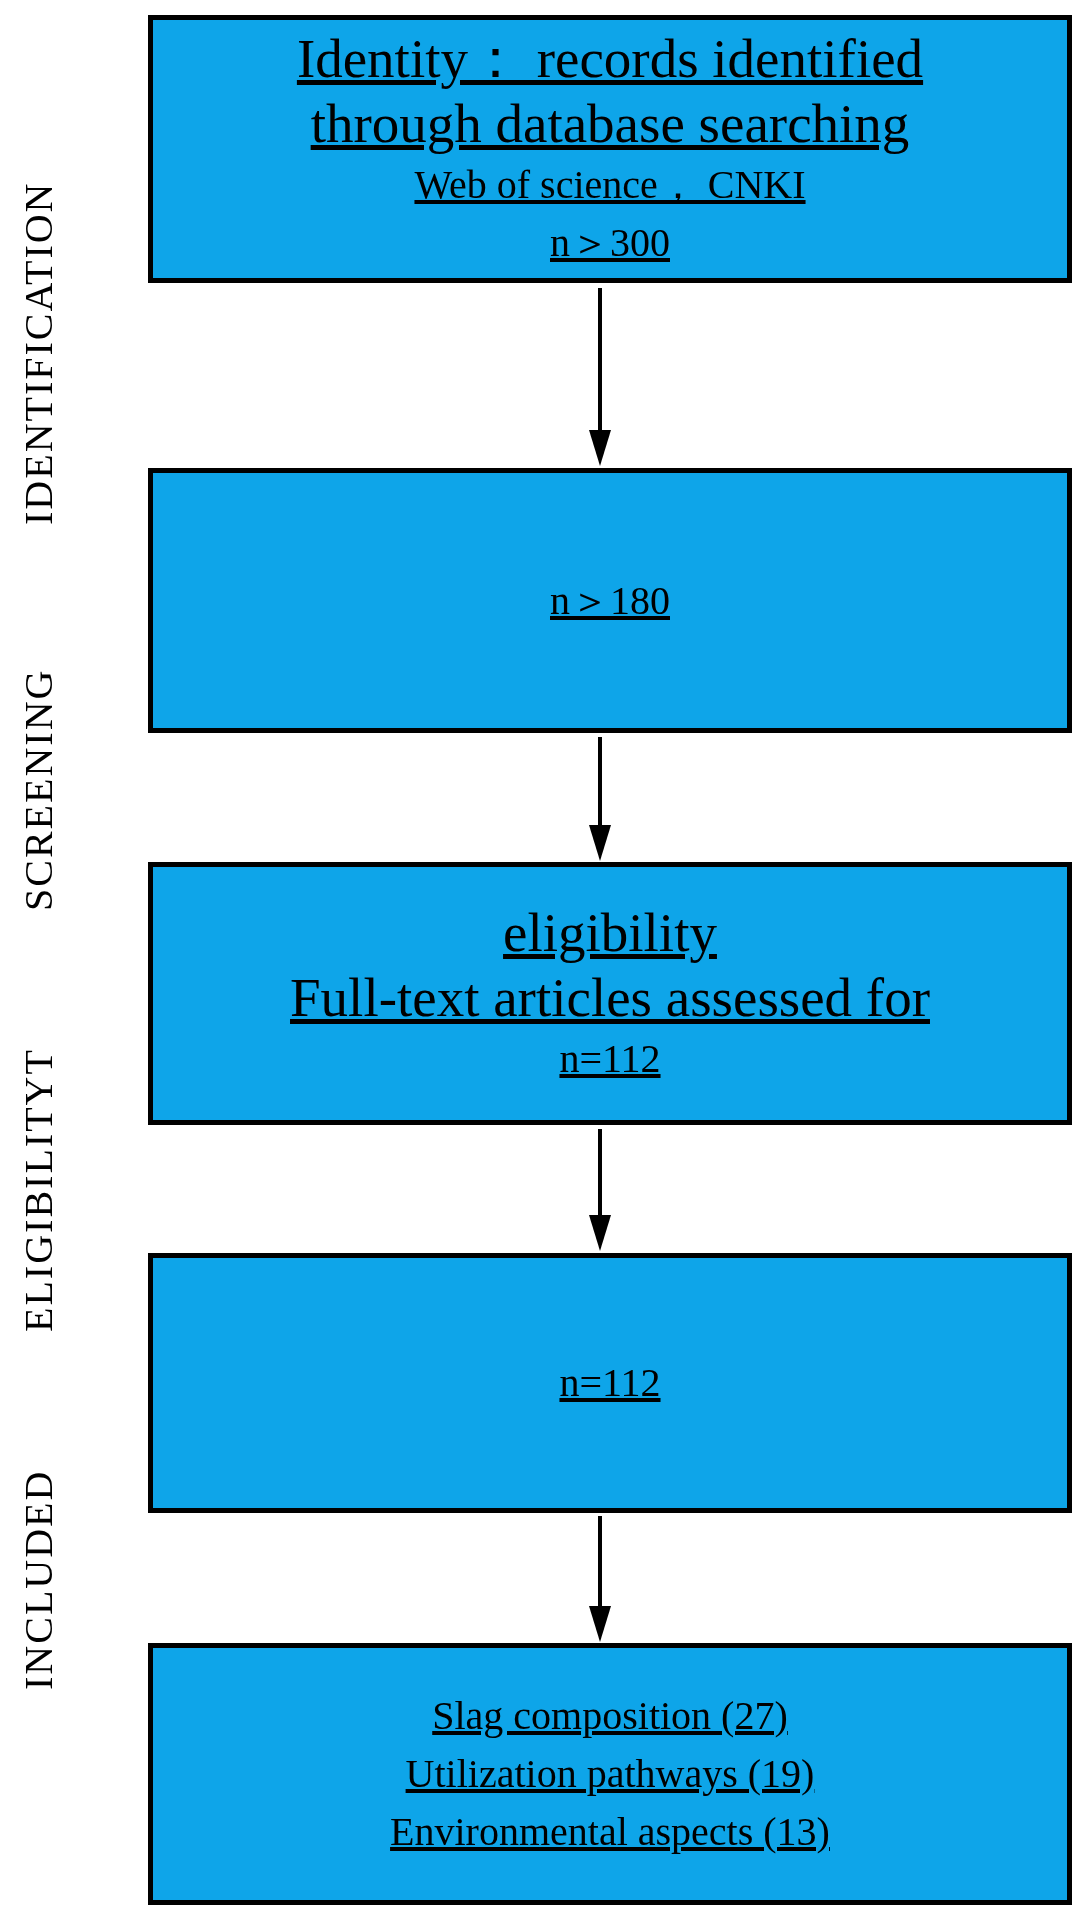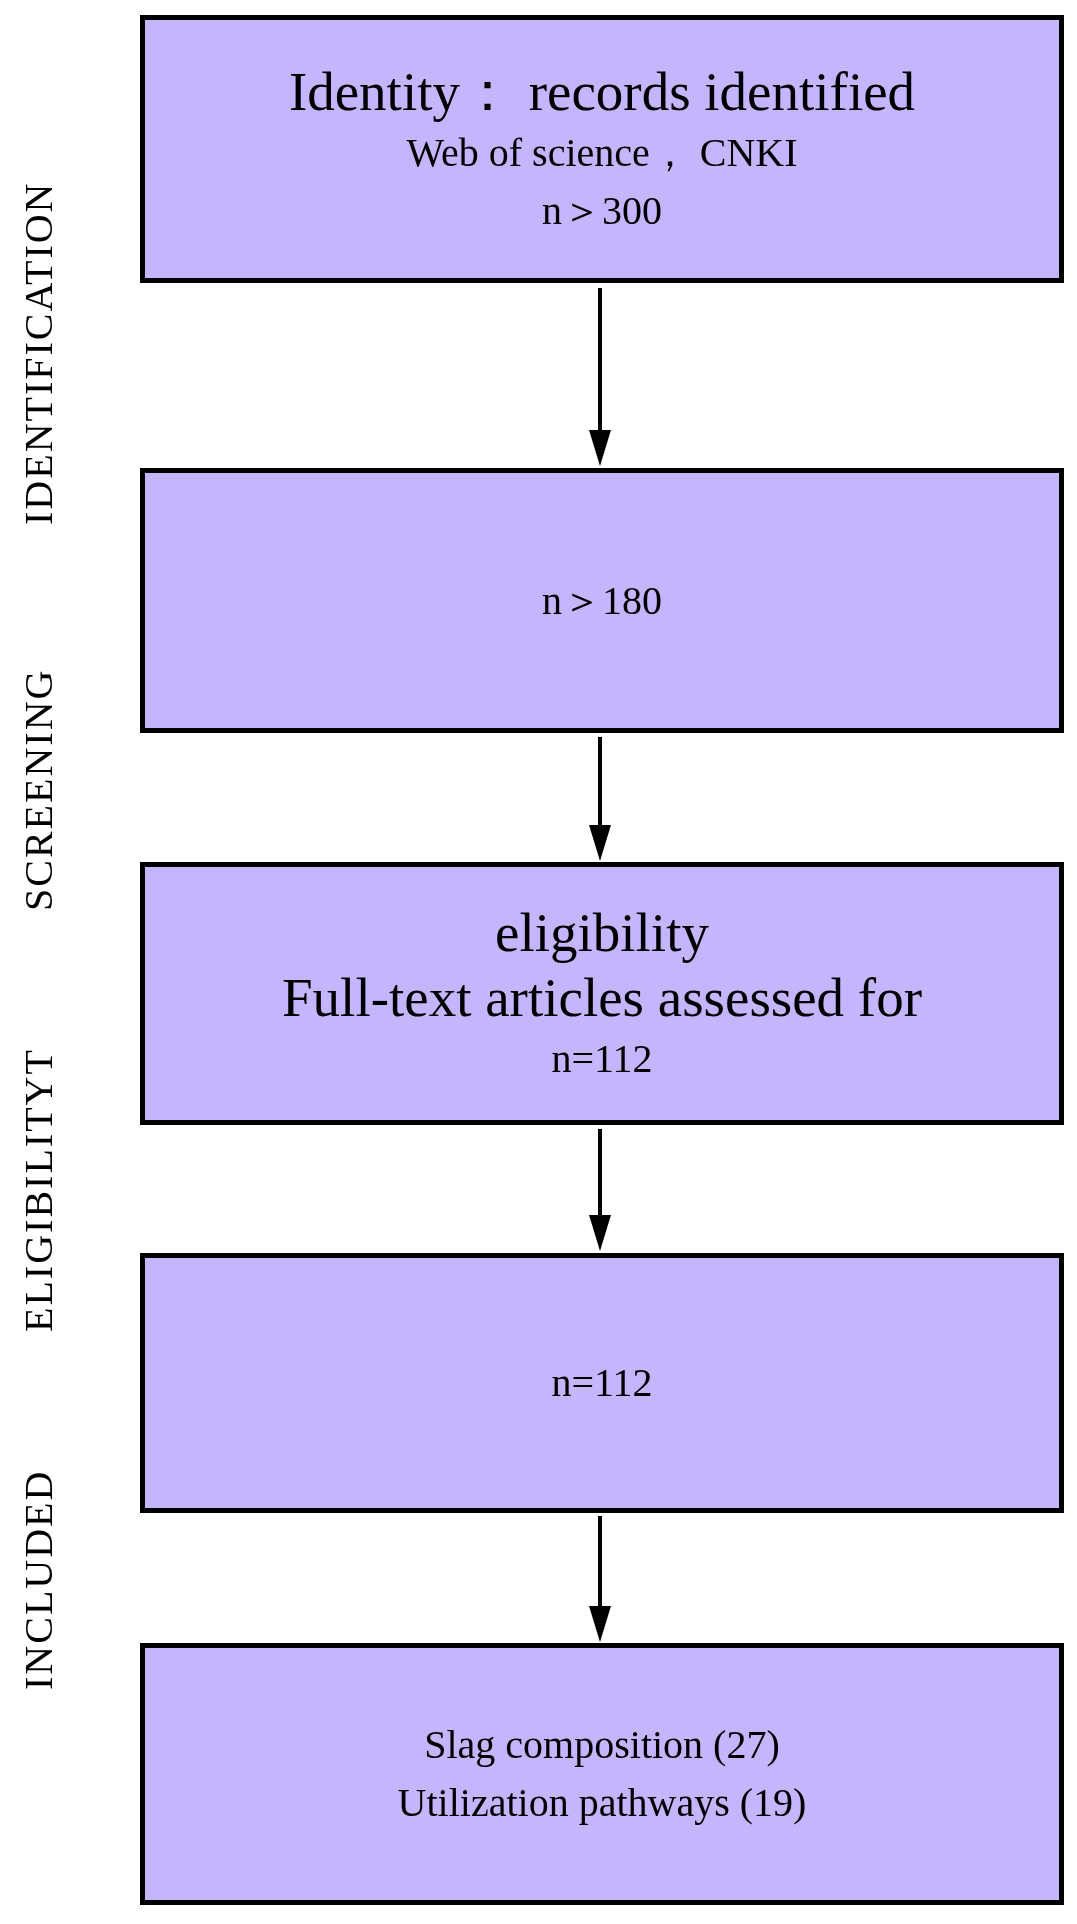--- a/index.html
+++ b/index.html
@@ -29,24 +29,25 @@
     white-space: nowrap;
   }
   .stage-identification { top: 148px;  height: 410px; }
   .stage-screening      { top: 666px;  height: 248px; }
   .stage-eligibility    { top: 1026px; height: 328px; }
   .stage-included       { top: 1466px; height: 228px; }
 
   
   .flow-box {
     position: absolute;
-    left: 140px;
+    left: 148px;
     width: 924px;
-    background: #c4b5fd;
+    background: #0ea5e9;
     border: 5px solid #000000;
+    text-decoration: underline;
   }
   .box-1 { top: 15px;   height: 268px; }
   .box-2 { top: 468px;  height: 265px; }
   .box-3 { top: 862px;  height: 263px; }
   .box-4 { top: 1253px; height: 260px; }
   .box-5 { top: 1643px; height: 262px; }
 
   .box-content {
     display: flex;
     flex-direction: column;
@@ -94,20 +95,21 @@
 <div class="canvas">
 
   <div class="stage-label stage-identification">IDENTIFICATION</div>
   <div class="stage-label stage-screening">SCREENING</div>
   <div class="stage-label stage-eligibility">ELIGIBILITYT</div>
   <div class="stage-label stage-included">INCLUDED</div>
 
   <div class="flow-box box-1">
     <div class="box-content">
       <div class="t-lg">Identity： records identified</div>
+      <div class="t-lg">through database searching</div>
       <div class="t-sm">Web of science， CNKI</div>
       <div class="t-sm">n＞300</div>
     </div>
   </div>
 
   <div class="arrow arrow-1">
     <div class="shaft"></div>
     <div class="head"></div>
   </div>
 
@@ -143,16 +145,17 @@
 
   <div class="arrow arrow-4">
     <div class="shaft"></div>
     <div class="head"></div>
   </div>
 
   <div class="flow-box box-5">
     <div class="box-content">
       <div class="t-sm">Slag composition (27)</div>
       <div class="t-sm">Utilization pathways (19)</div>
+      <div class="t-sm">Environmental aspects (13)</div>
     </div>
   </div>
 
 </div>
 
 </body></html>

